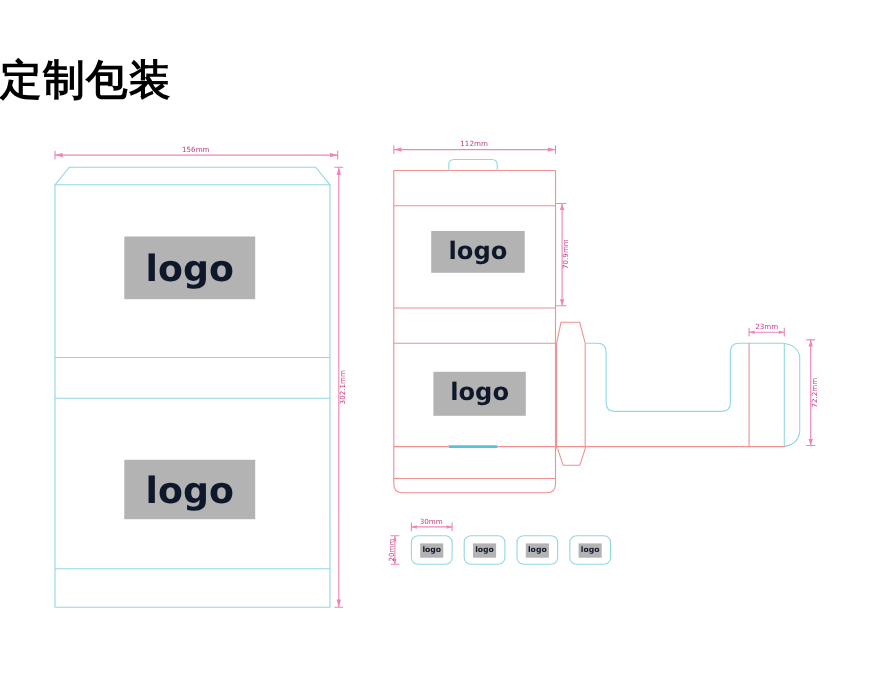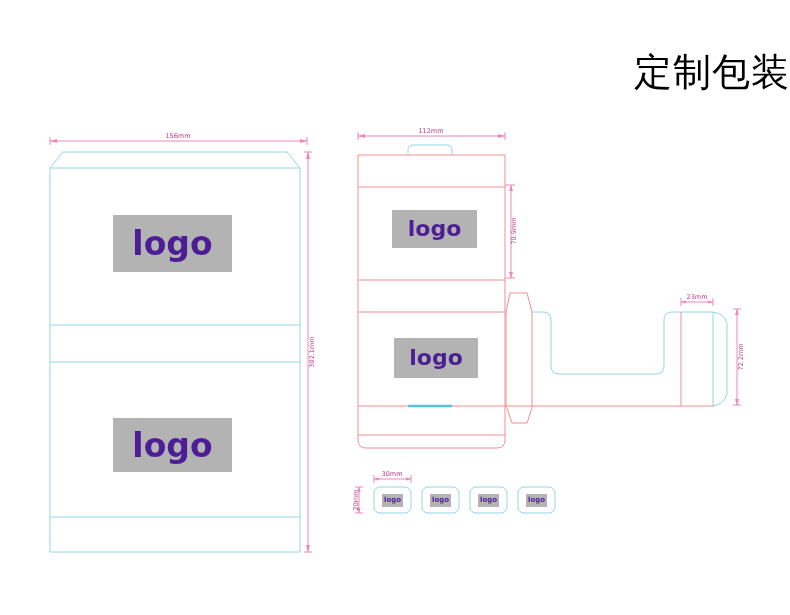--- a/index.html
+++ b/index.html
@@ -1,27 +1,27 @@
 <!DOCTYPE html>
 <html><head>
 <meta charset="utf-8">
 <style>
   html,body{margin:0;padding:0;background:#ffffff;}
   #canvas{position:relative;width:790px;height:615px;background:#ffffff;overflow:hidden;
           font-family:"Liberation Sans","DejaVu Sans",sans-serif;}
-  #title{position:absolute;left:0;right:0;top:47px;text-align:right;
-         font-size:38px;font-weight:400;color:#000;letter-spacing:1px;}
+  #title{position:absolute;left:0;right:0;top:47px;text-align:left;
+         font-size:38px;font-weight:700;color:#000;letter-spacing:1px;}
   svg{position:absolute;left:0;top:0;}
   .cut{stroke:#92d6e3;stroke-width:1;fill:none;}
   .slot{stroke:#55c3d8;stroke-width:2.5;fill:none;}
   .fold{stroke:#f09092;stroke-width:1;fill:none;}
   .dim{stroke:#ef85b8;stroke-width:1;fill:none;}
   .dimfill{fill:#ef85b8;stroke:none;}
   .dimtext{fill:#c13a85;font-size:6.5px;font-family:"DejaVu Sans",sans-serif;text-anchor:middle;}
-  .logo-chip{position:absolute;background:#b3b3b3;color:#4c1d95;display:flex;
+  .logo-chip{position:absolute;background:#b3b3b3;color:#0f172a;display:flex;
              align-items:center;justify-content:center;font-weight:700;
              font-family:"DejaVu Sans",sans-serif;line-height:1;}
 </style>
 </head>
 <body>
 
 <div id="canvas">
 
   <div id="title">定制包装</div>
 

